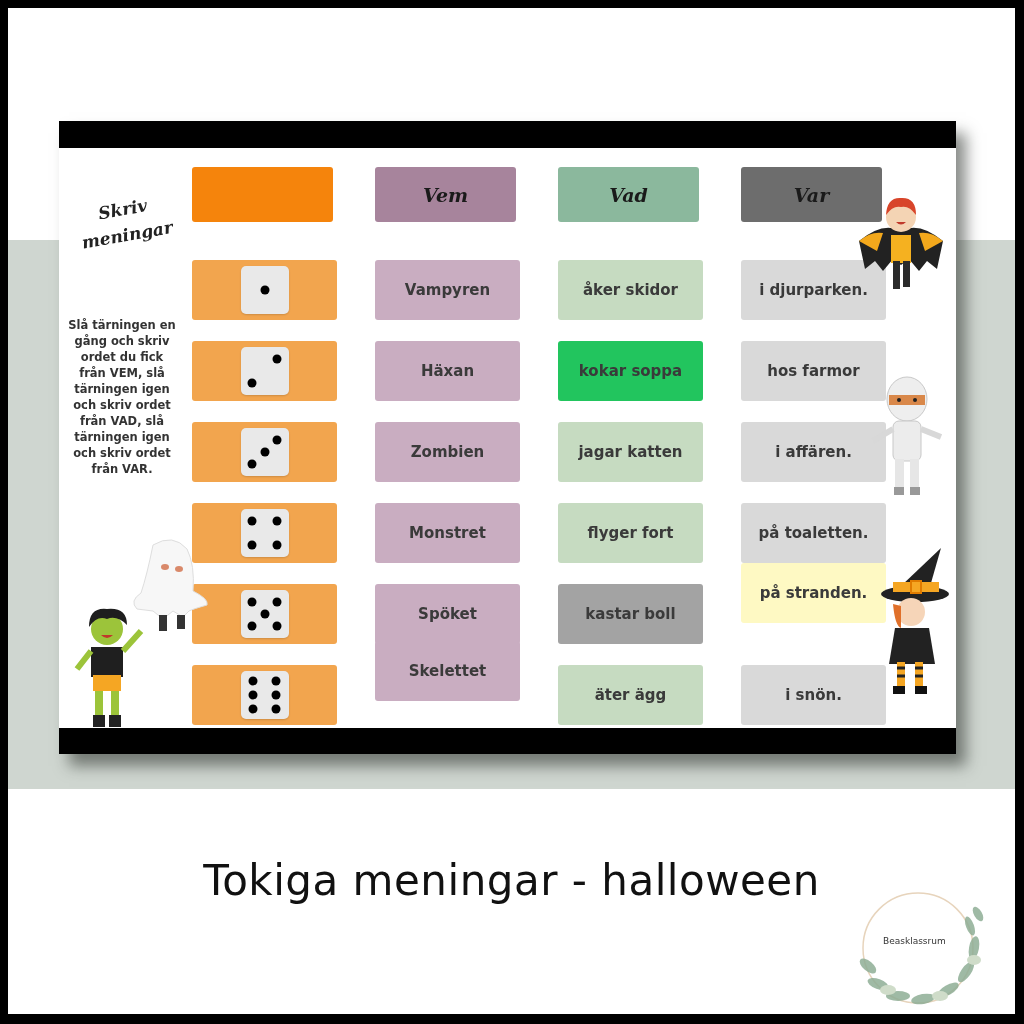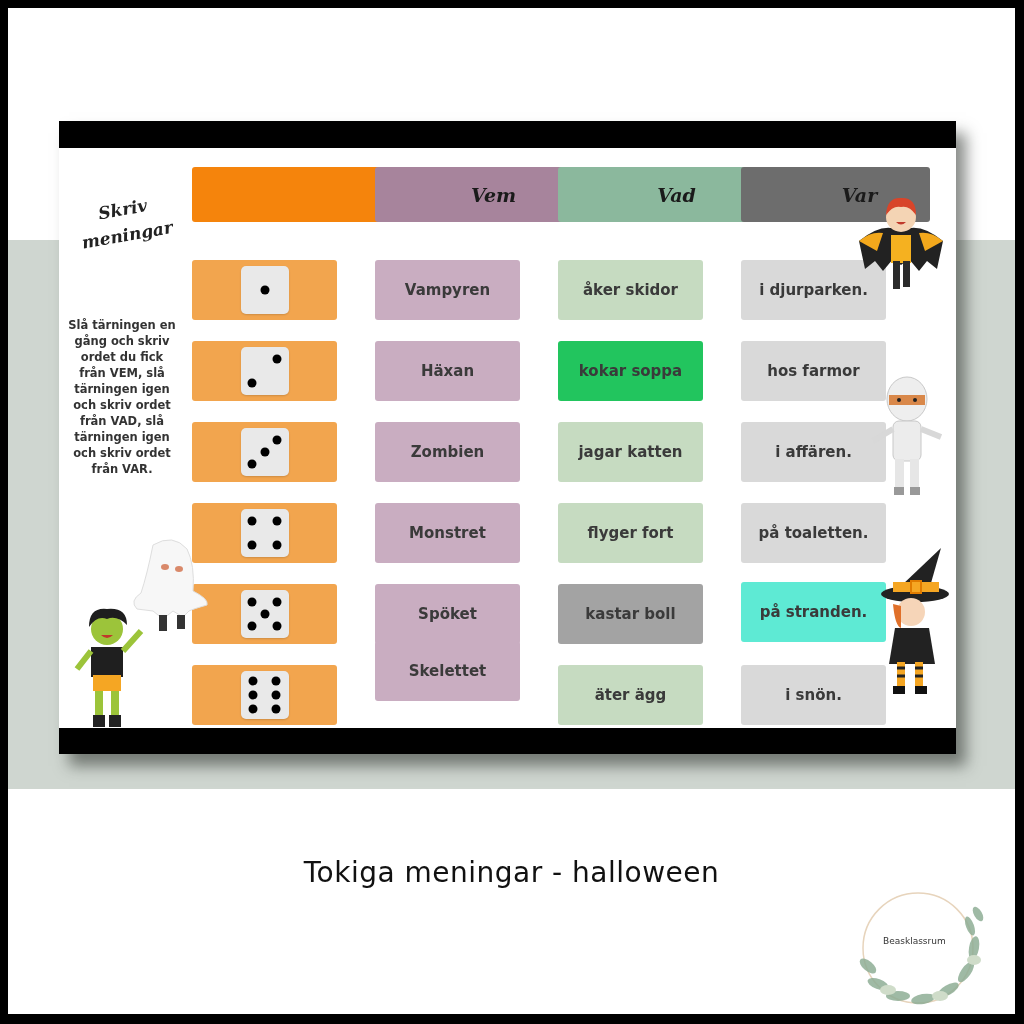--- a/index.html
+++ b/index.html
@@ -36,40 +36,40 @@
   .instructions {
     position: absolute; left: 8px; top: 196px; width: 110px;
     text-align: center; font-size: 11.5px; line-height: 16px;
     font-weight: bold; color: #333;
   }
 
   .header-box {
     position: absolute; top: 46px; height: 55px; width: 141px; border-radius: 3px;
     display: flex; align-items: center; justify-content: center;
     font-family: "DejaVu Serif", serif; font-style: italic; font-weight: bold;
-    font-size: 19px; color: #1a1a1a; padding-left: 48px;
+    font-size: 19px; color: #1a1a1a;
   }
   .cell {
     position: absolute; height: 60px; width: 145px; border-radius: 3px;
     display: flex; align-items: center; justify-content: center;
     font-size: 15px; font-weight: bold; color: #3a3a3a;
   }
   .die {
     width: 48px; height: 48px; background: #e9e9e9; border-radius: 5px;
     position: relative; box-shadow: 0 1px 2px rgba(0,0,0,0.15);
   }
   .pip {
     position: absolute; width: 9px; height: 9px; border-radius: 50%; background: #000;
     transform: translate(-50%, -50%);
   }
   .char { position: absolute; }
 
   .caption {
     position: absolute; left: 0; width: 100%; top: 848px; text-align: center;
-    font-size: 28px; color: #111; letter-spacing: 0.5px;
+    font-size: 42px; color: #111; letter-spacing: 0.5px;
     font-family: "DejaVu Sans", sans-serif; font-weight: normal;
   }
   .logo {
     position: absolute; left: 840px; top: 878px; width: 150px; height: 125px;
   }
   .logo-text {
     position: absolute; left: 35px; top: 50px; font-size: 9px; color: #333;
   }
 </style>
 </head>
@@ -136,21 +136,21 @@
           <div class="die">
             <span class="pip" style="left: 24%; top: 24%;"></span>
             <span class="pip" style="left: 76%; top: 24%;"></span>
             <span class="pip" style="left: 50%; top: 50%;"></span>
             <span class="pip" style="left: 24%; top: 76%;"></span>
             <span class="pip" style="left: 76%; top: 76%;"></span>
           </div>
         </div>
         <div class="cell" style="left: 316px; top: 463px; background: rgb(201, 173, 193);">Spöket</div>
         <div class="cell" style="left: 499px; top: 463px; background: #a3a3a3;">kastar boll</div>
-        <div class="cell" style="left: 682px; top: 461px; background: #5eead4;">på stranden.</div>
+        <div class="cell" style="left: 682px; top: 442px; background: #fef9c3;">på stranden.</div>
         <div class="cell" style="left: 133px; top: 544px; background: rgb(242, 165, 78);">
           <div class="die">
             <span class="pip" style="left: 26%; top: 20%;"></span>
             <span class="pip" style="left: 74%; top: 20%;"></span>
             <span class="pip" style="left: 26%; top: 50%;"></span>
             <span class="pip" style="left: 74%; top: 50%;"></span>
             <span class="pip" style="left: 26%; top: 80%;"></span>
             <span class="pip" style="left: 74%; top: 80%;"></span>
           </div>
         </div>

